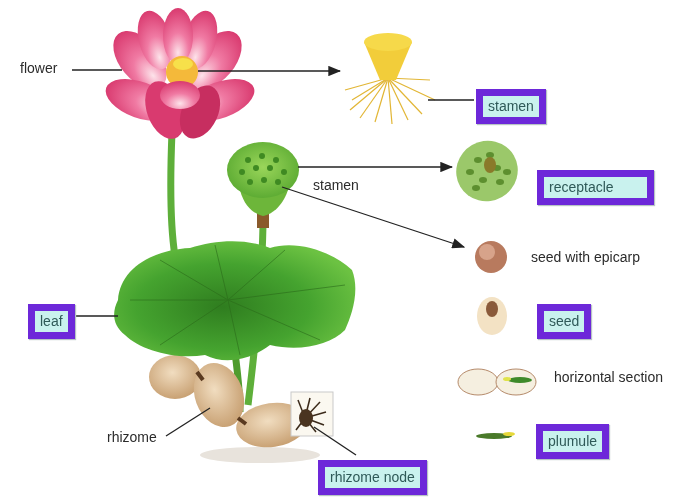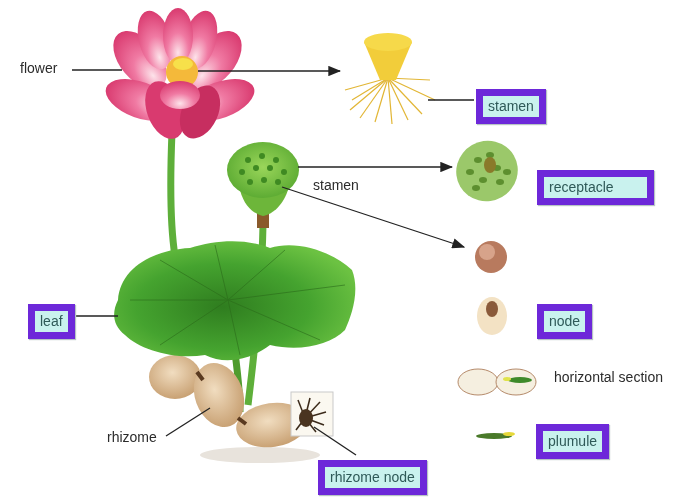--- a/index.html
+++ b/index.html
@@ -180,21 +180,22 @@
       <line x1="63" y1="316" x2="118" y2="316"></line>
       <line x1="166" y1="436" x2="210" y2="408"></line>
       <line x1="314" y1="427" x2="356" y2="455"></line>
     </g>
   </svg>
 
   <div class="lbl" style="left:20px; top:61px;">flower</div>
   <div class="box" style="left:476px; top:89px;">stamen</div>
   <div class="lbl" style="left:313px; top:178px;">stamen</div>
   <div class="box" style="left:537px; top:170px; padding-right:33px;">receptacle</div>
-  <div class="box" style="left:537px; top:304px;">node</div>
+  <div class="lbl" style="left:531px; top:250px;">seed with epicarp</div>
+  <div class="box" style="left:537px; top:304px;">seed</div>
   <div class="lbl center" style="left:554px; top:370px;">
     <div>horizontal section</div>
   </div>
   <div class="box" style="left:536px; top:424px;">plumule</div>
   <div class="box" style="left:28px; top:304px;">leaf</div>
   <div class="lbl" style="left:107px; top:430px;">rhizome</div>
   <div class="box" style="left:318px; top:460px;">rhizome node</div>
 
 </div>
 

